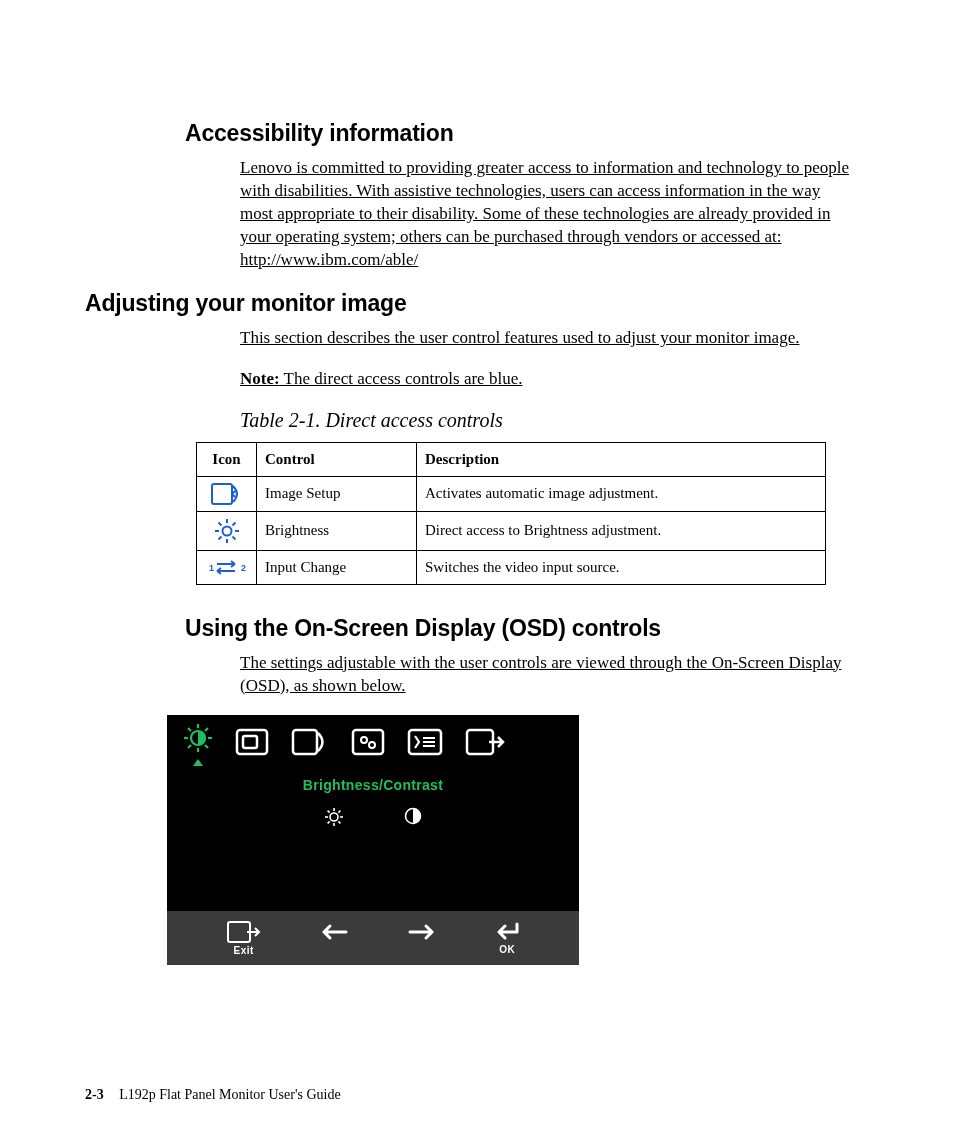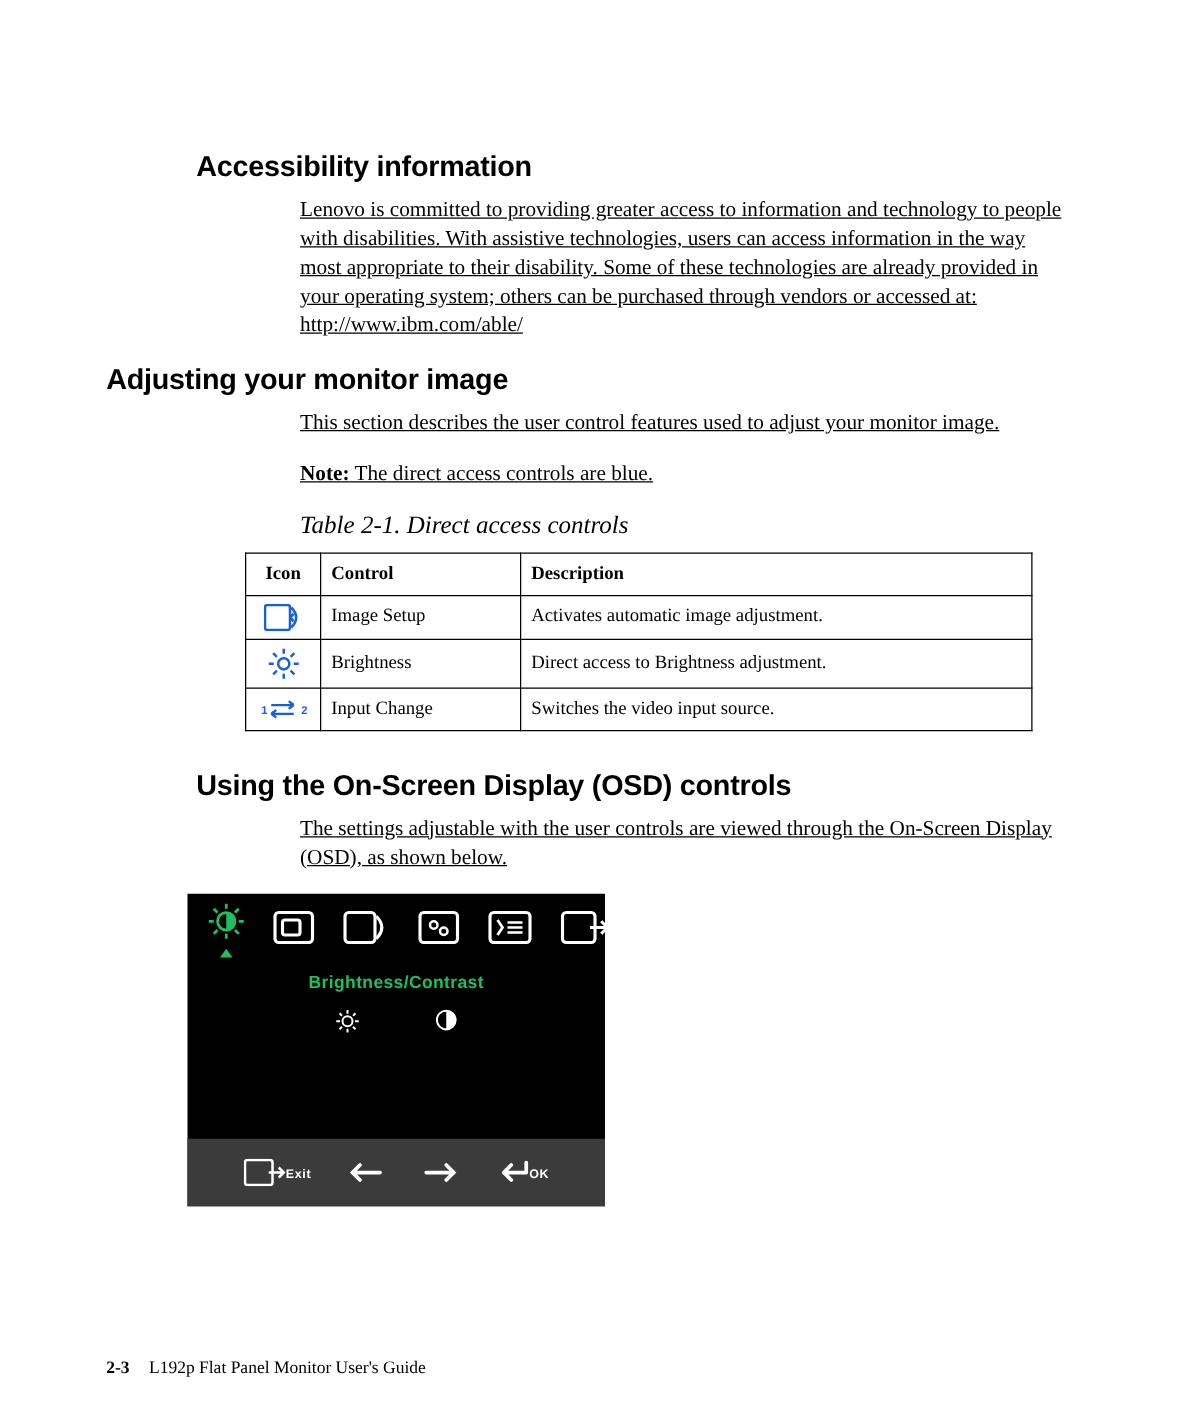--- a/index.html
+++ b/index.html
@@ -16,21 +16,21 @@
     padding: 120px 85px 0 85px;
   }
   h2.section {
     font-family: Arial, Helvetica, sans-serif;
     font-weight: bold;
     font-size: 23px;
     margin: 0 0 10px 0;
     letter-spacing: -0.2px;
   }
   h2.section.indent {
-    margin-left: 72px;
+    margin-left: 100px;
   }
   h2.section.flush {
     margin-left: 0;
   }
   p.body {
     font-size: 17px;
     line-height: 1.35;
     margin: 0 16px 18px 0;
     margin-left: 155px;
     text-decoration: underline;
@@ -63,23 +63,23 @@
     height: 34px;
   }
   table.controls th:nth-child(1), table.controls td:nth-child(1) { width: 60px; text-align:center; }
   table.controls th:nth-child(2), table.controls td:nth-child(2) { width: 160px; }
   table.controls th:nth-child(3), table.controls td:nth-child(3) { width: auto; }
 
   .icon-cell svg { display:block; margin:0 auto; }
 
   
   .osd {
-    margin-left: 65px;
+    margin-left: 82px;
     margin-top: 14px;
-    width: 334px;
+    width: 412px;
     height: 250px;
     background: #000;
     position: relative;
     font-family: Arial, Helvetica, sans-serif;
   }
   .osd-toprow {
     display: flex;
     align-items: center;
     gap: 22px;
     padding: 10px 16px 0 16px;
@@ -113,21 +113,21 @@
   .osd-bottom {
     position:absolute;
     left:0; right:0; bottom:0;
     height:54px;
     background:#3b3b3b;
     display:flex;
     align-items:center;
     justify-content:space-around;
     padding: 0 30px;
   }
-  .osd-btn { display:flex; flex-direction:row; align-items:center; color:#fff; }
+  .osd-btn { display:flex; flex-direction:column; align-items:center; color:#fff; }
   .osd-btn-label { font-size:10px; font-weight:bold; margin-top:2px; letter-spacing:0.5px; }
 
   .footer {
     position: absolute;
     bottom: 32px;
     left: 85px;
     font-size: 14px;
   }
   .footer .pagenum { font-weight: bold; margin-right: 12px; }
 </style>

